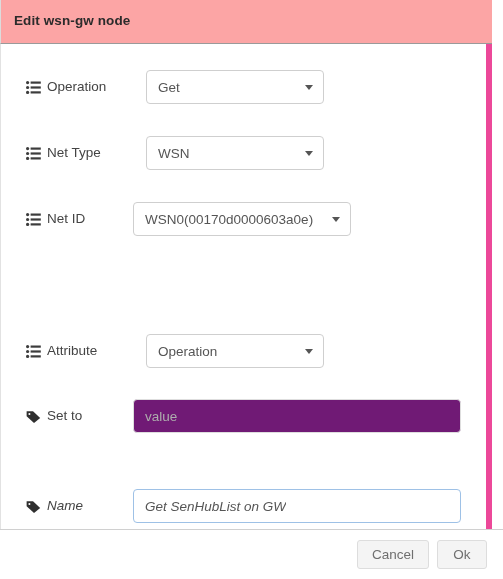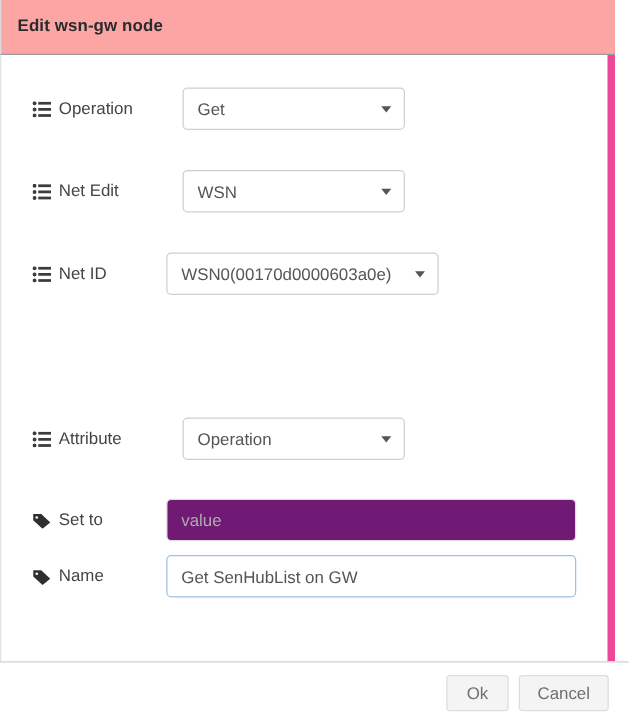--- a/index.html
+++ b/index.html
@@ -142,21 +142,21 @@
     color: #555555;
   }
 
   
   #row-operation { top: 26px; }
   #row-nettype   { top: 92px; }
   #row-netid     { top: 158px; padding-left: 34px; }
   #row-category  { top: 224px; }
   #row-attribute { top: 290px; }
   #row-setto     { top: 355px; }
-  #row-name      { top: 400px; }
+  #row-name      { top: 445px; font-style: italic; }
 
   .ctrl-narrow { left: 145px; width: 178px; }
   .ctrl-netid  { left: 132px; width: 218px; }
   .ctrl-wide   { left: 132px; width: 328px; }
 
   
   .dialog-footer {
     position: absolute;
     left: 0;
     top: 529px;
@@ -225,21 +225,21 @@
         <span class="icon">
           <svg width="15" height="13" viewBox="0 0 15 13">
             <circle cx="1.6" cy="1.6" r="1.6" fill="#3c3c3c"></circle>
             <circle cx="1.6" cy="6.5" r="1.6" fill="#3c3c3c"></circle>
             <circle cx="1.6" cy="11.4" r="1.6" fill="#3c3c3c"></circle>
             <rect x="4.6" y="0.5" width="10.2" height="2.2" fill="#3c3c3c"></rect>
             <rect x="4.6" y="5.4" width="10.2" height="2.2" fill="#3c3c3c"></rect>
             <rect x="4.6" y="10.3" width="10.2" height="2.2" fill="#3c3c3c"></rect>
           </svg>
         </span>
-        <span class="label-text">Net Edit</span>
+        <span class="label-text">Net Type</span>
       </div>
       <div class="select-box ctrl-narrow">
         <span class="value">WSN</span>
         <span class="caret"></span>
       </div>
     </div>
 
     <div class="form-row" id="row-netid">
       <div class="row-label">
         <span class="icon">
@@ -308,18 +308,18 @@
       </div>
       <div class="text-box focused ctrl-wide">
         <span class="value">Get SenHubList on GW</span>
       </div>
     </div>
 
   </div>
 
   <div class="dialog-footer">
     <div class="footer-buttons">
+      <div class="btn">Cancel</div>
       <div class="btn">Ok</div>
-      <div class="btn">Cancel</div>
     </div>
   </div>
 
 </div>
 
 </body></html>

